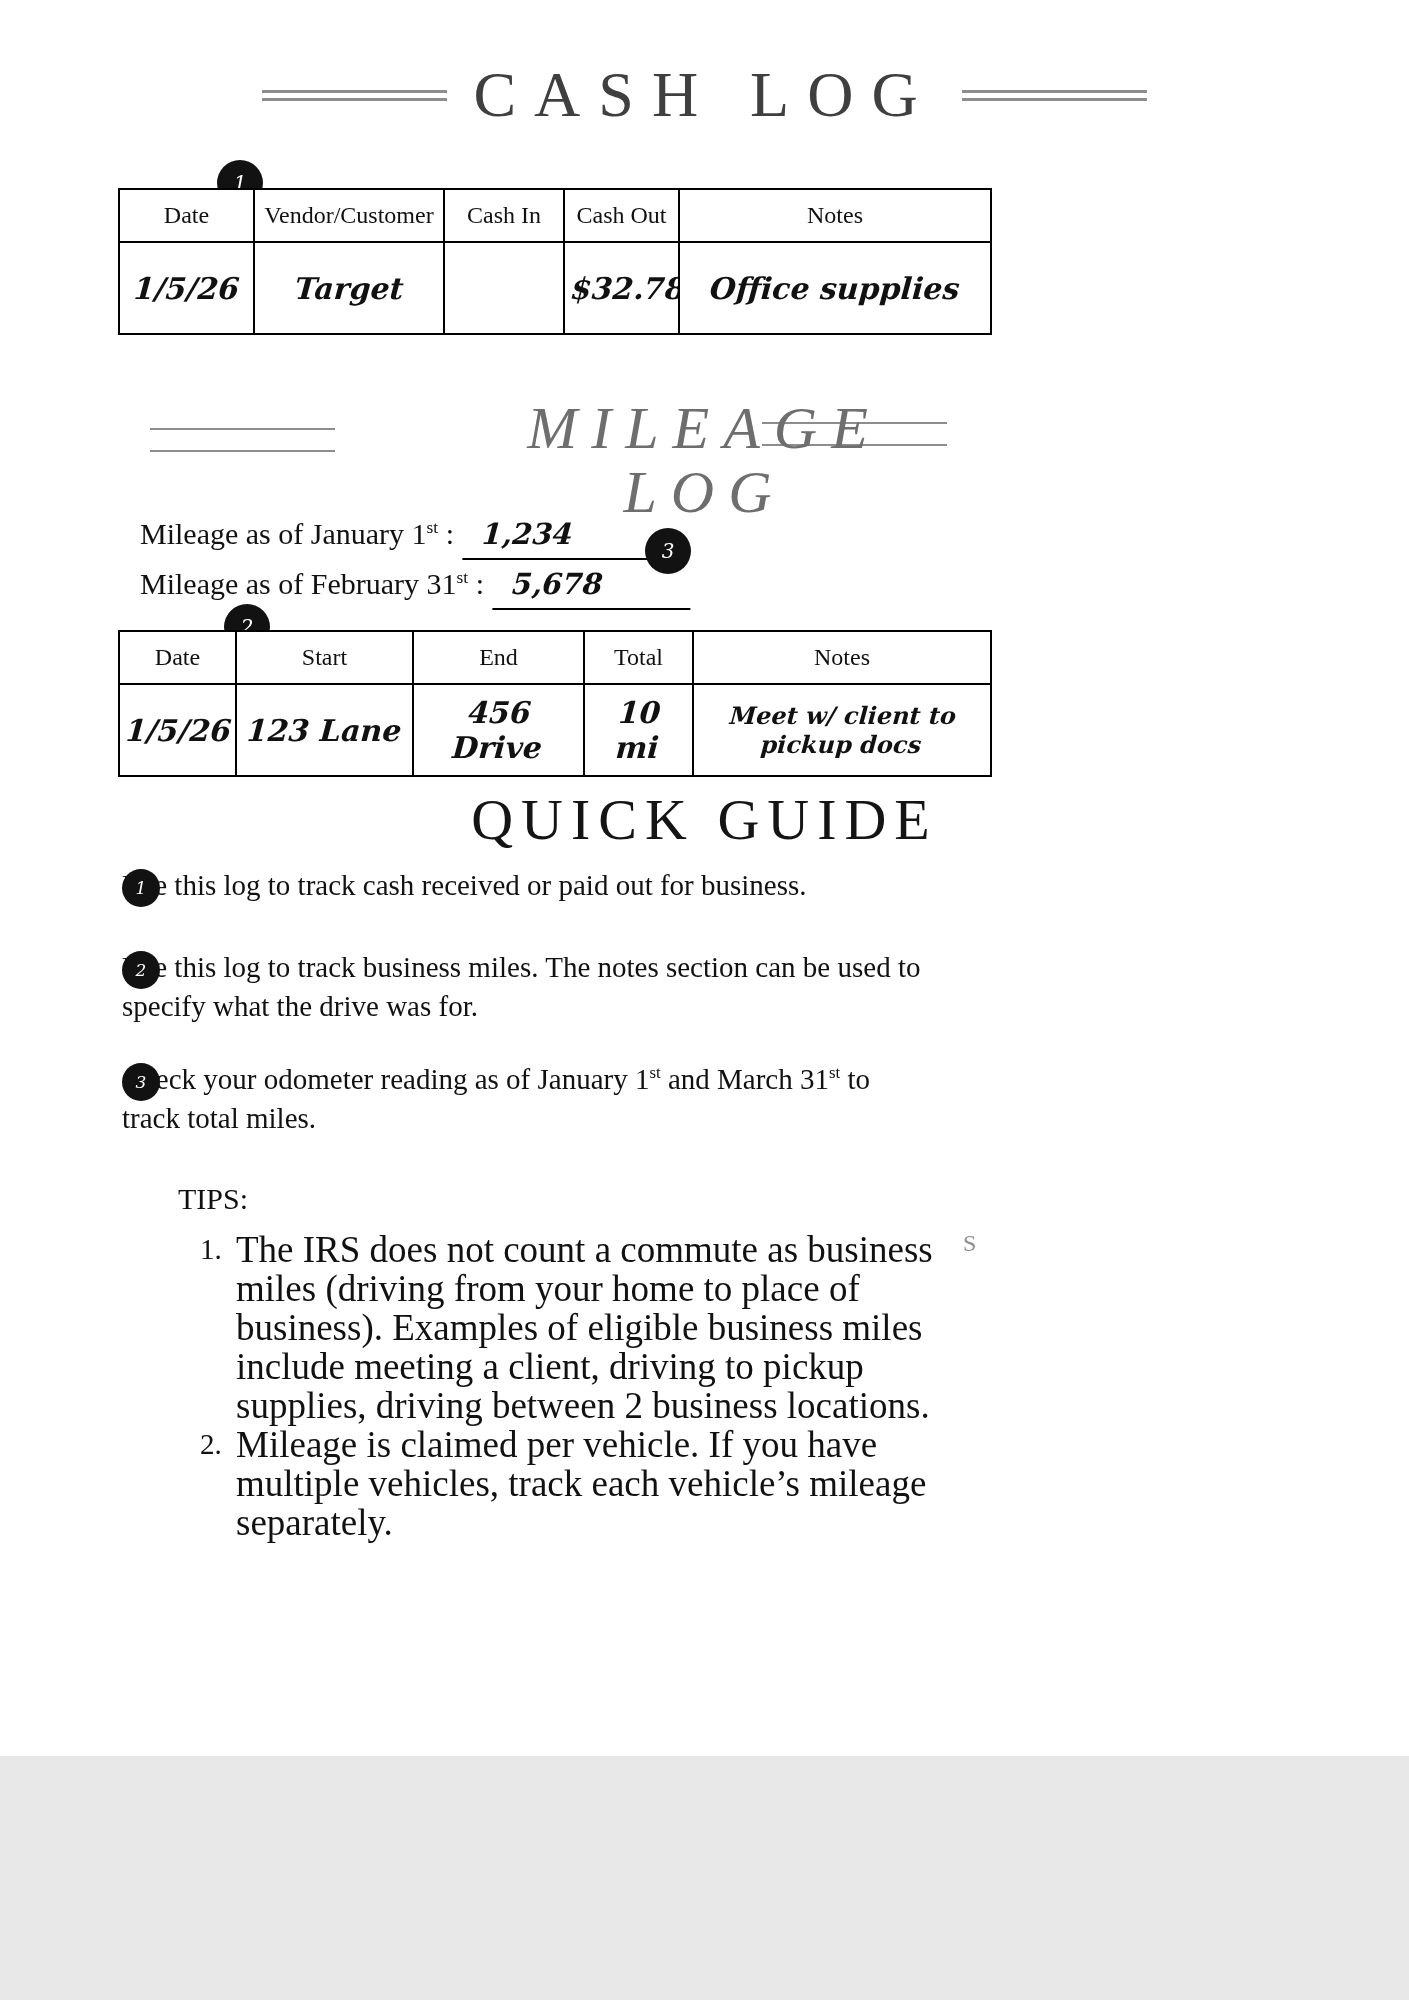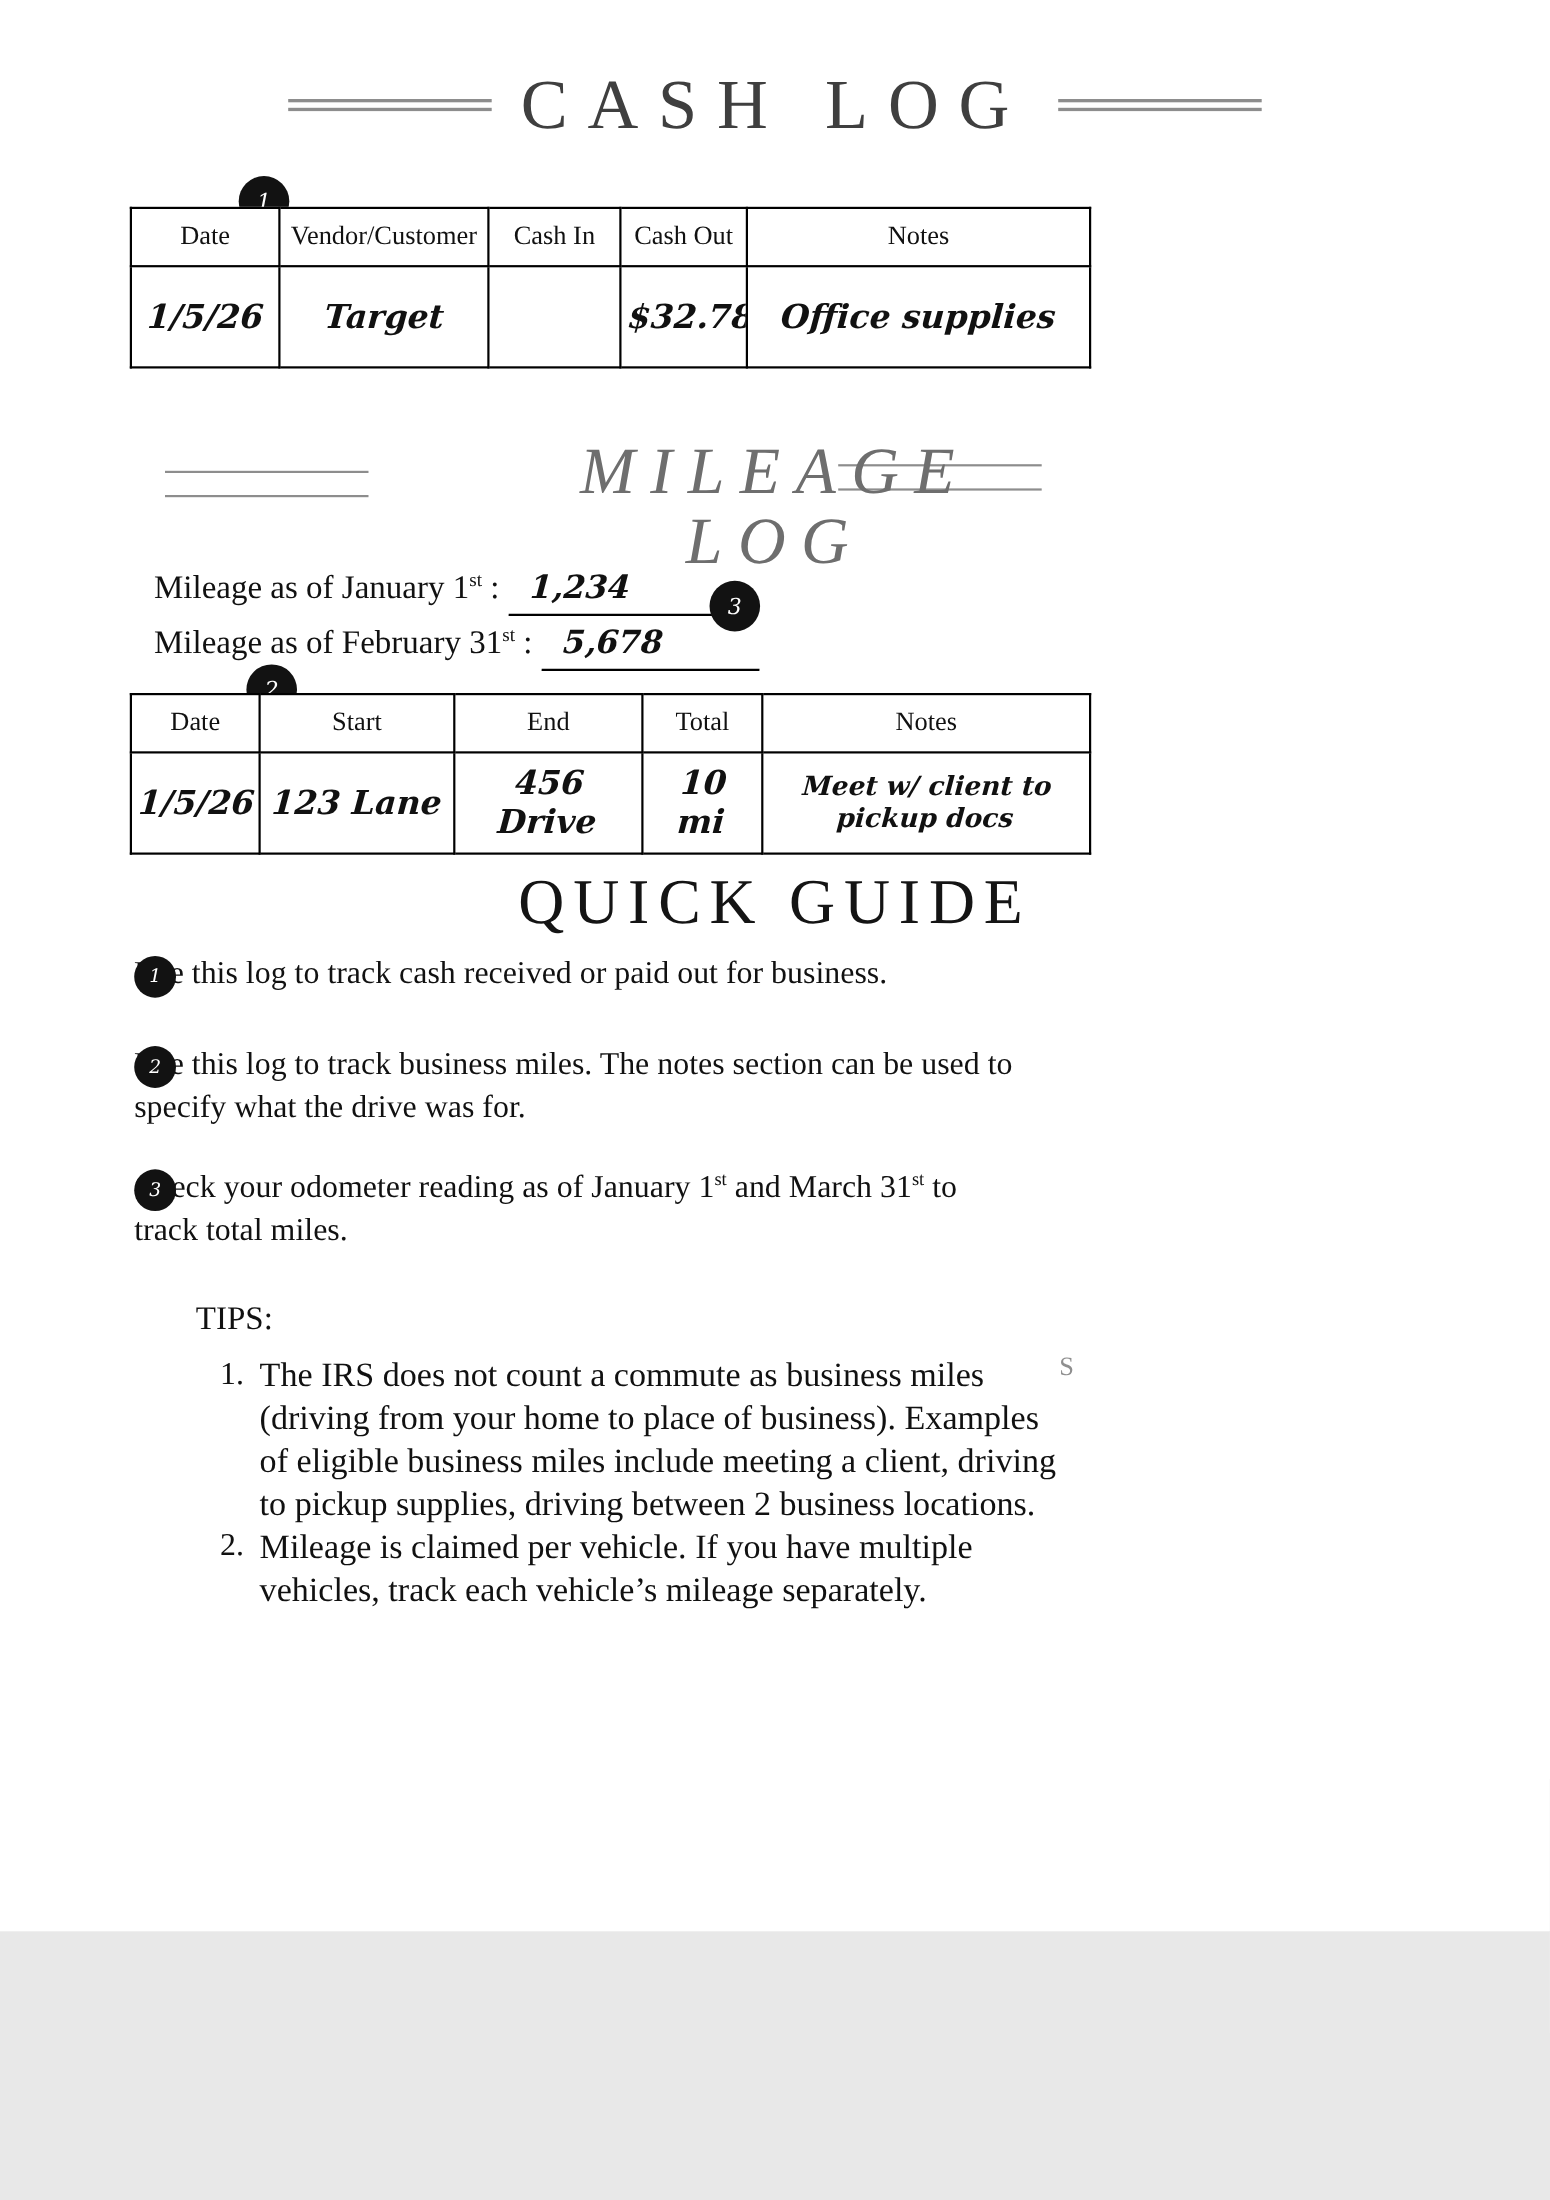--- a/index.html
+++ b/index.html
@@ -110,21 +110,21 @@
   .gi-1 { top: 866px; }
   .gi-2 { top: 948px; }
   .gi-3 { top: 1060px; }
 
   
   .tips-block { position: absolute; left: 178px; top: 1182px; width: 800px; }
   .tips-heading { font-size: 30px; margin-bottom: 14px; }
   .tips-heading b { font-weight: 400; }
   .tip-row { display: flex; margin-left: 22px; }
   .tip-num { flex: none; width: 36px; font-size: 29px; line-height: 39px; }
-  .tip-text { flex: 1; font-size: 31px; line-height: 39px; }
+  .tip-text { flex: 1; font-size: 37px; line-height: 39px; }
 
   .stray-char {
     position: absolute; left: 963px; top: 1230px;
     color: #8f8f8f; font-size: 24px;
   }
 </style>
 </head>
 <body>
 
 <div class="page">

